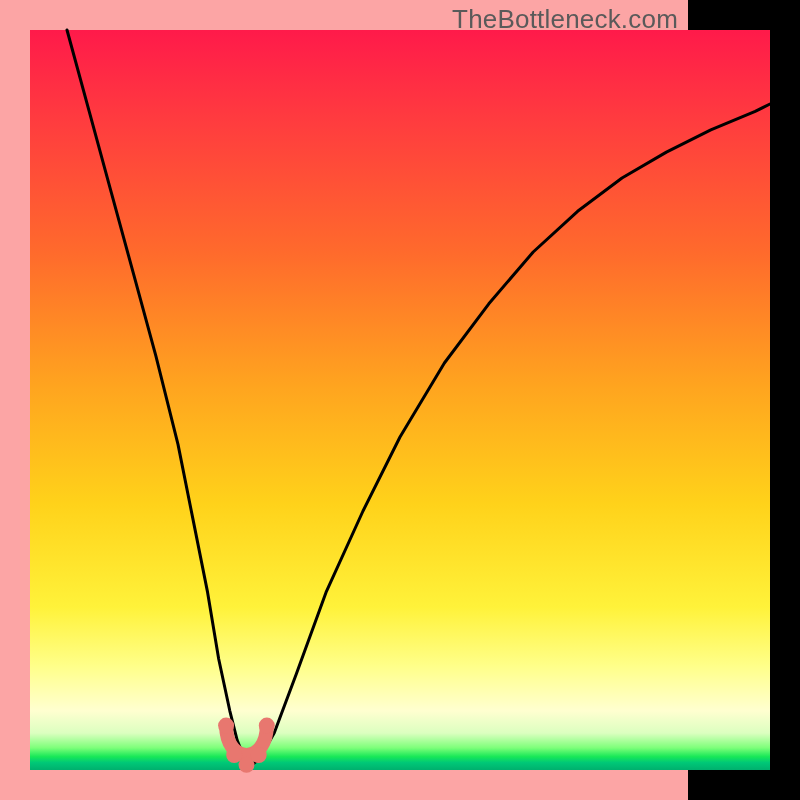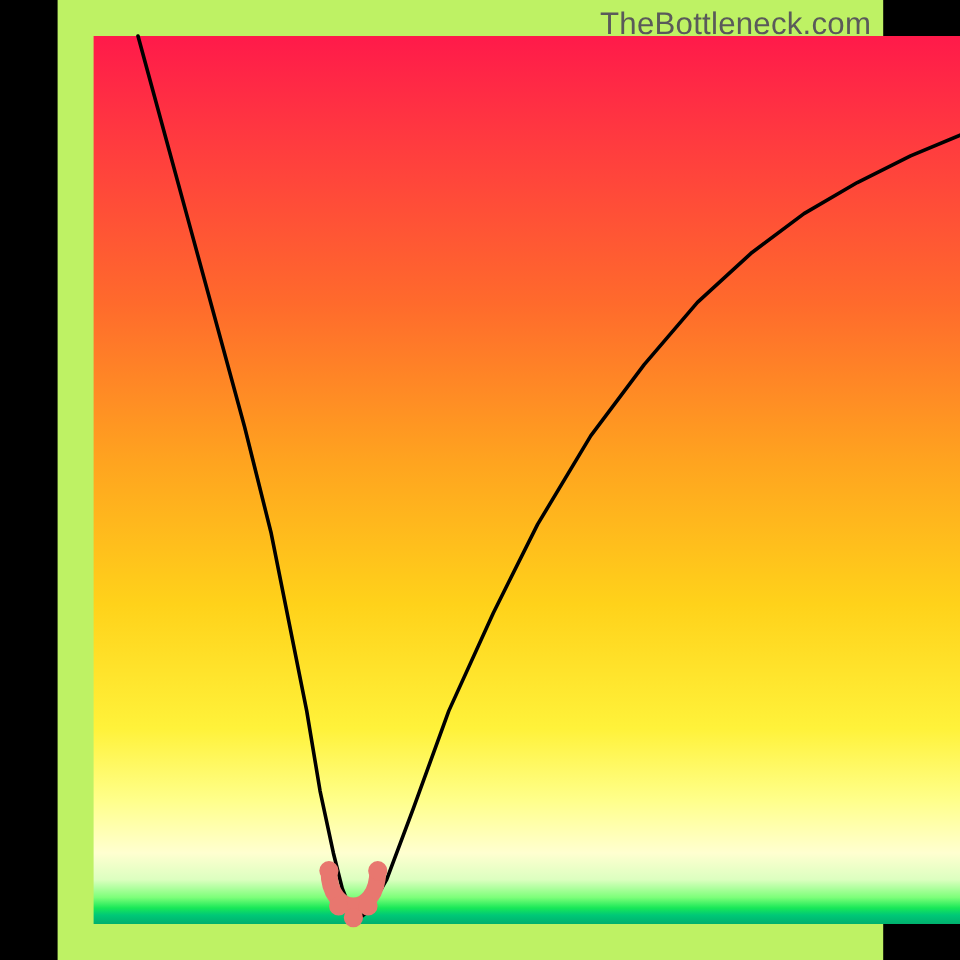--- a/index.html
+++ b/index.html
@@ -1,22 +1,21 @@
 <!DOCTYPE html>
 <html><head>
 <meta charset="utf-8">
 <style>
   * { margin: 0; padding: 0; box-sizing: border-box; }
   html, body { width: 800px; height: 800px; overflow: hidden; background: #000; font-family: Arial, Helvetica, sans-serif; }
   .frame {
     position: relative;
     width: 688px;
     height: 800px;
-    background: #bef264;
-    margin-left: 48px;
+    background: #fca5a5;
   }
   .plot-area {
     position: absolute;
     left: 30px;
     top: 30px;
     width: 740px;
     height: 740px;
     
     background: linear-gradient(to bottom,
       #ff1a4a 0%,

